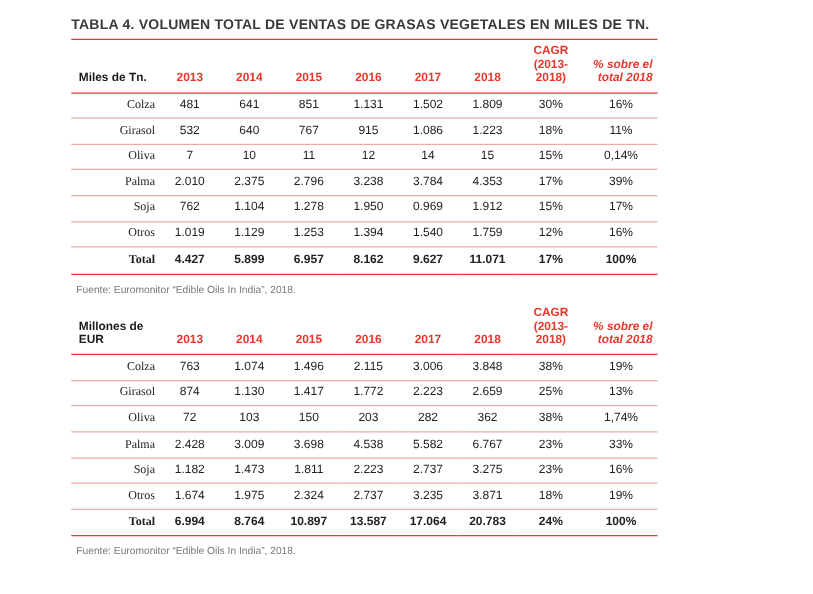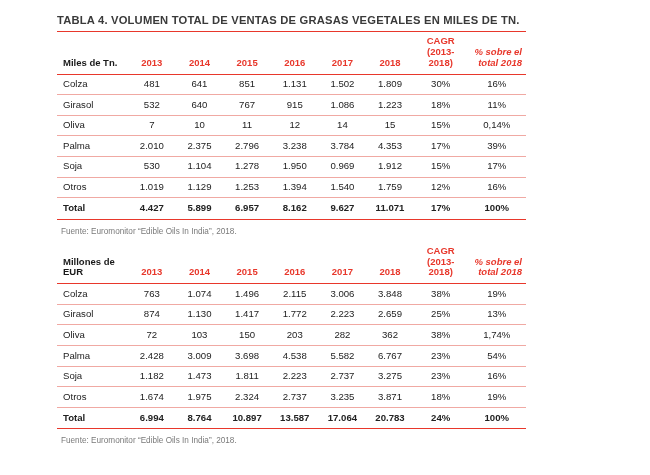--- a/index.html
+++ b/index.html
@@ -69,22 +69,23 @@
     font-size: 9.6px;
     color: #222;
     padding: 4.5px 4px;
     border-bottom: 0.8px solid #f0a9a3;
     line-height: 1.1;
   }
   tbody tr:last-child td {
     border-bottom: none;
   }
   tbody td.first {
-    text-align: left;
+    text-align: right;
     padding-left: 6px;
+    font-family: Liberation Serif, serif;
   }
   tbody td.num {
     text-align: center;
   }
   tbody td.pct {
     text-align: center;
     padding-right: 4px;
   }
   tbody tr.total-row td {
     font-weight: bold;
@@ -176,21 +177,21 @@
           <td class="num">2.375</td>
           <td class="num">2.796</td>
           <td class="num">3.238</td>
           <td class="num">3.784</td>
           <td class="num">4.353</td>
           <td class="num">17%</td>
           <td class="pct">39%</td>
         </tr>
         <tr>
           <td class="first">Soja</td>
-          <td class="num">530</td>
+          <td class="num">762</td>
           <td class="num">1.104</td>
           <td class="num">1.278</td>
           <td class="num">1.950</td>
           <td class="num">0.969</td>
           <td class="num">1.912</td>
           <td class="num">15%</td>
           <td class="pct">17%</td>
         </tr>
         <tr>
           <td class="first">Otros</td>
@@ -281,21 +282,21 @@
         </tr>
         <tr>
           <td class="first">Palma</td>
           <td class="num">2.428</td>
           <td class="num">3.009</td>
           <td class="num">3.698</td>
           <td class="num">4.538</td>
           <td class="num">5.582</td>
           <td class="num">6.767</td>
           <td class="num">23%</td>
-          <td class="pct">54%</td>
+          <td class="pct">33%</td>
         </tr>
         <tr>
           <td class="first">Soja</td>
           <td class="num">1.182</td>
           <td class="num">1.473</td>
           <td class="num">1.811</td>
           <td class="num">2.223</td>
           <td class="num">2.737</td>
           <td class="num">3.275</td>
           <td class="num">23%</td>

